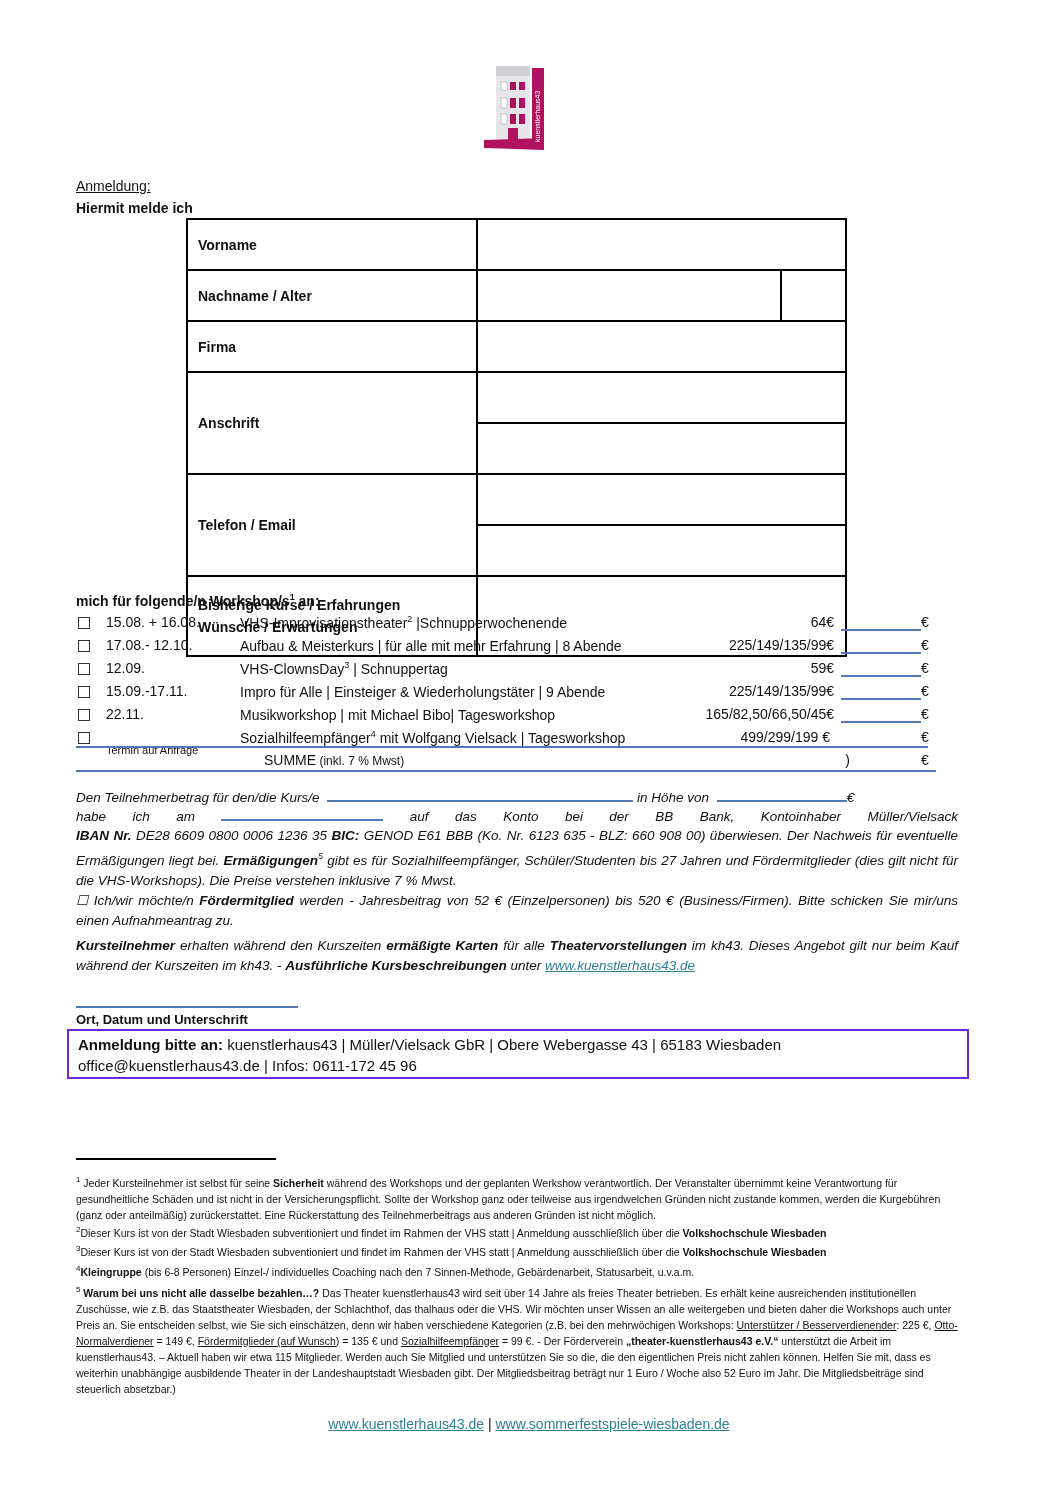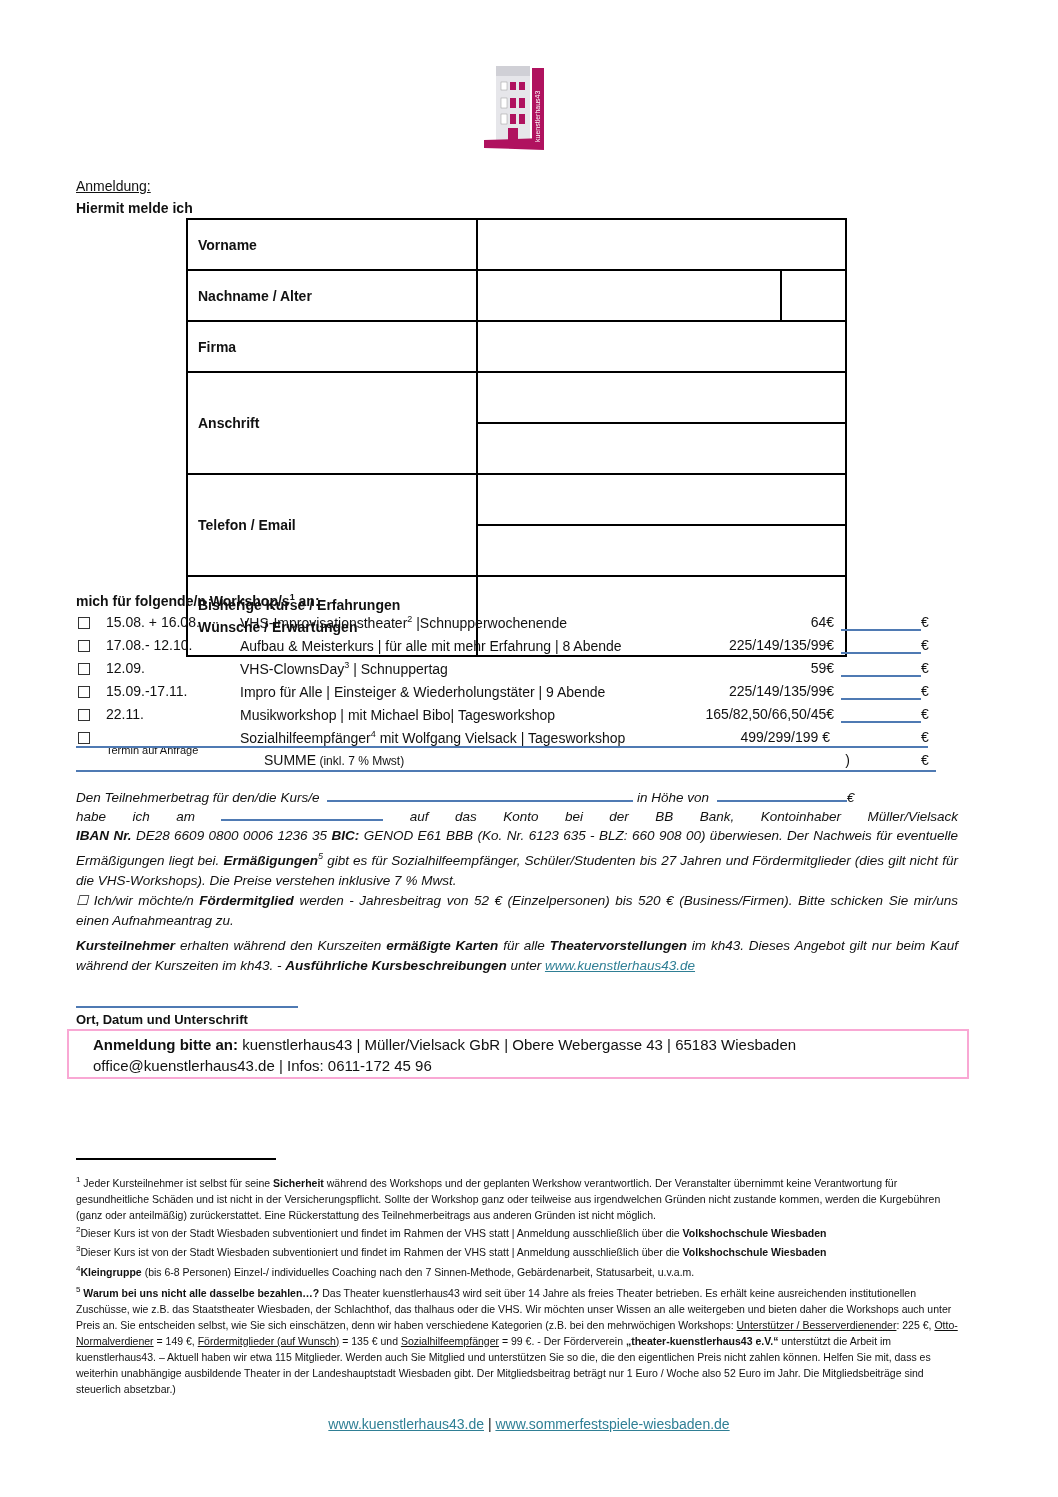--- a/index.html
+++ b/index.html
@@ -33,21 +33,21 @@
   .ws-row .price { position: absolute; right: 102px; top: 0; text-align: right; }
   .ws-row .amount { position: absolute; left: 765px; top: 15px; width: 80px; border-bottom: 2px solid #4f7ab3; }
   .ws-row .euro { position: absolute; left: 845px; top: 0; }
 
   .hline { position: absolute; height: 2px; background: #4f7ab3; }
 
   .para { position: absolute; left: 76px; width: 882px; font-size: 13.5px; line-height: 20px; text-align: justify; font-style: italic; }
 
   #sig-line { left: 76px; top: 1006px; width: 222px; height: 2px; background: #4f7ab3; }
   #sig-label { left: 76px; top: 1012px; font-size: 13px; font-weight: bold; }
-  #contact-box { left: 67px; top: 1029px; width: 902px; height: 50px; border: 2px solid #f9a8d4; padding: 3px 24px; font-size: 15px; line-height: 21px; }
+  #contact-box { left: 67px; top: 1029px; width: 902px; height: 50px; border: 2px solid #6d28d9; padding: 3px 9px; font-size: 15px; line-height: 21px; }
 
   #fn-rule { left: 76px; top: 1158px; width: 200px; height: 2px; background: #000; }
   .fn { position: absolute; left: 76px; width: 884px; font-size: 10.5px; line-height: 16px; }
   .fn sup { font-size: 8px; }
   #footer-links { left: 0; width: 1058px; top: 1416px; text-align: center; font-size: 14px; }
 </style>
 </head>
 <body>
 
 <div id="logo" class="abs">

